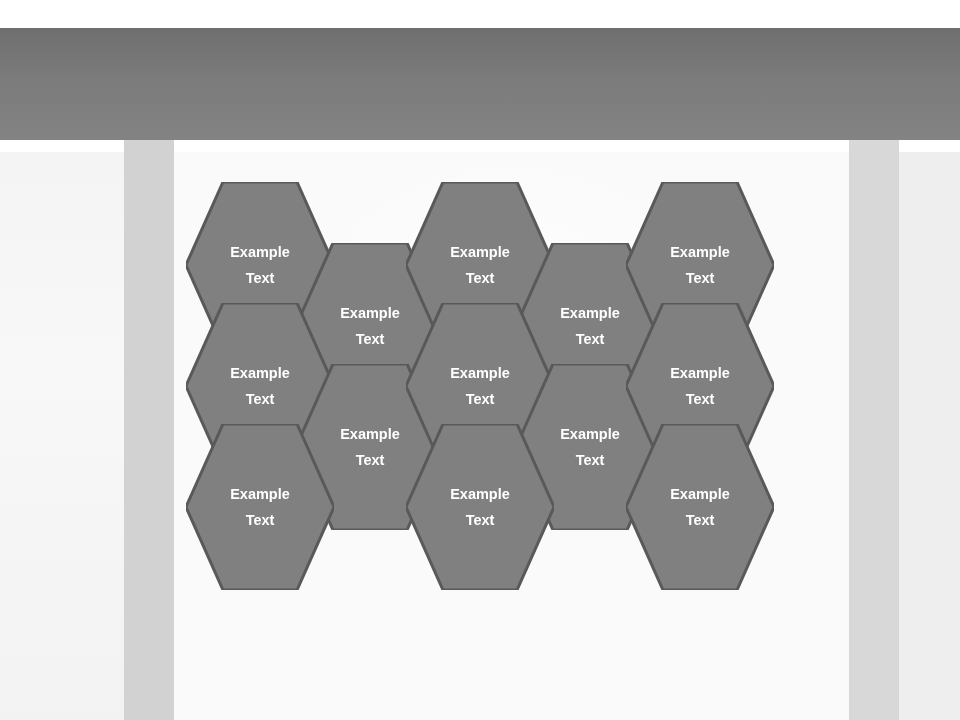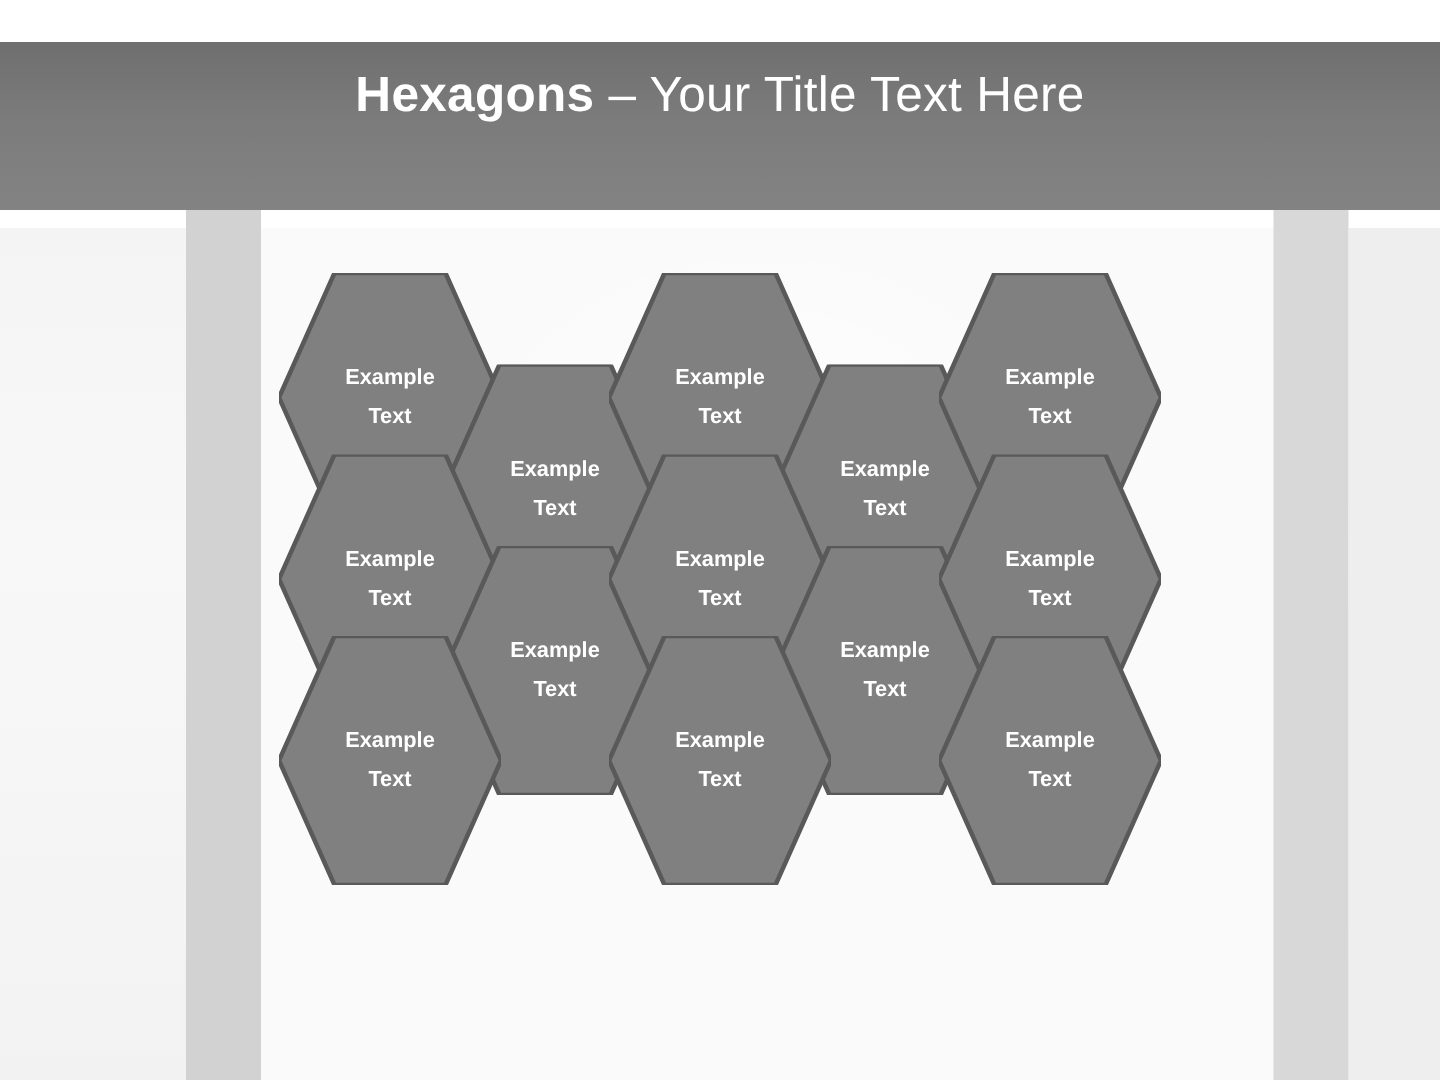--- a/index.html
+++ b/index.html
@@ -139,23 +139,20 @@
   <div class="bg-white-top"></div>
   <div class="header-band"></div>
   <div class="body-bg"></div>
   <div class="gap-strip"></div>
   <div class="vbar-left"></div>
   <div class="vbar-left-inner"></div>
   <div class="vbar-right"></div>
   <div class="right-fade"></div>
   <div class="soft-glow"></div>
 
-  <div class="title">
-    <span class="strong">Hexagons</span><span class="light"> – Your Title Text Here</span>
-  </div>
 
   <div id="hex-layer">
       <div class="hex" style="left: 170px; top: 182px;">
         <svg viewBox="0 0 148 166">
           <polygon points="37.0,0.0 111.0,0.0 148.0,83.0 111.0,166.0 37.0,166.0 0.0,83.0" fill="#808080" stroke="#595959" stroke-width="3"></polygon>
         </svg>
         <div class="hex-label">Example
 Text</div>
       </div>
       <div class="hex" style="left: 280px; top: 243px;">

